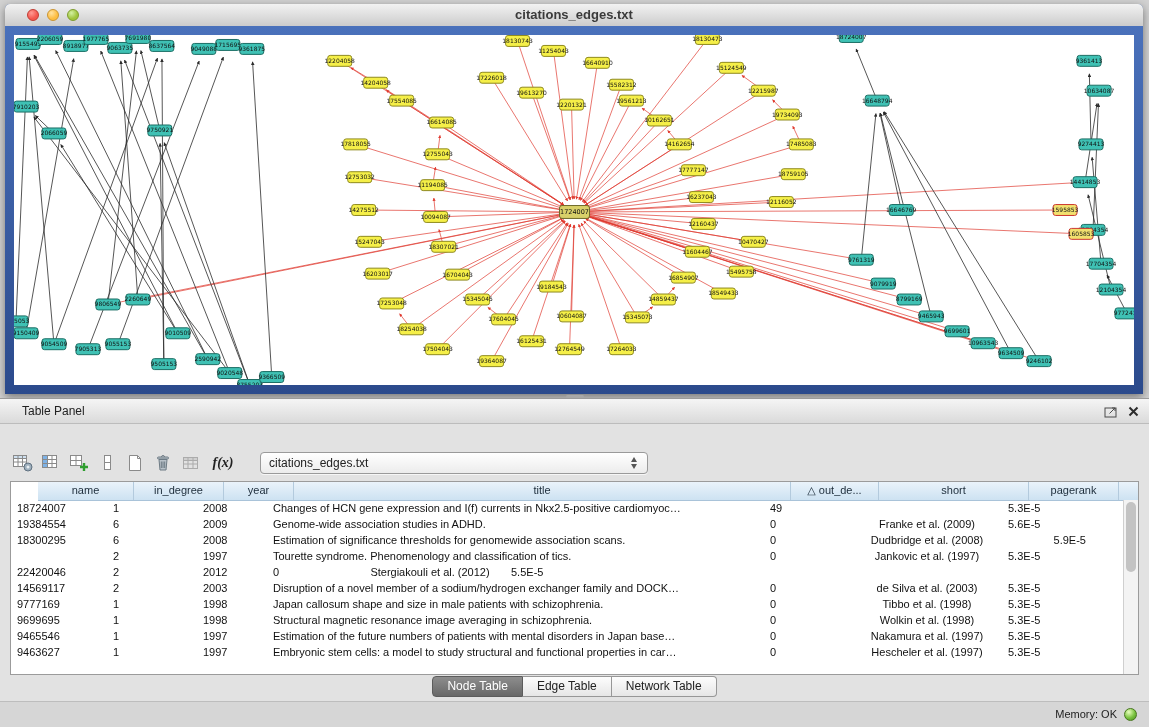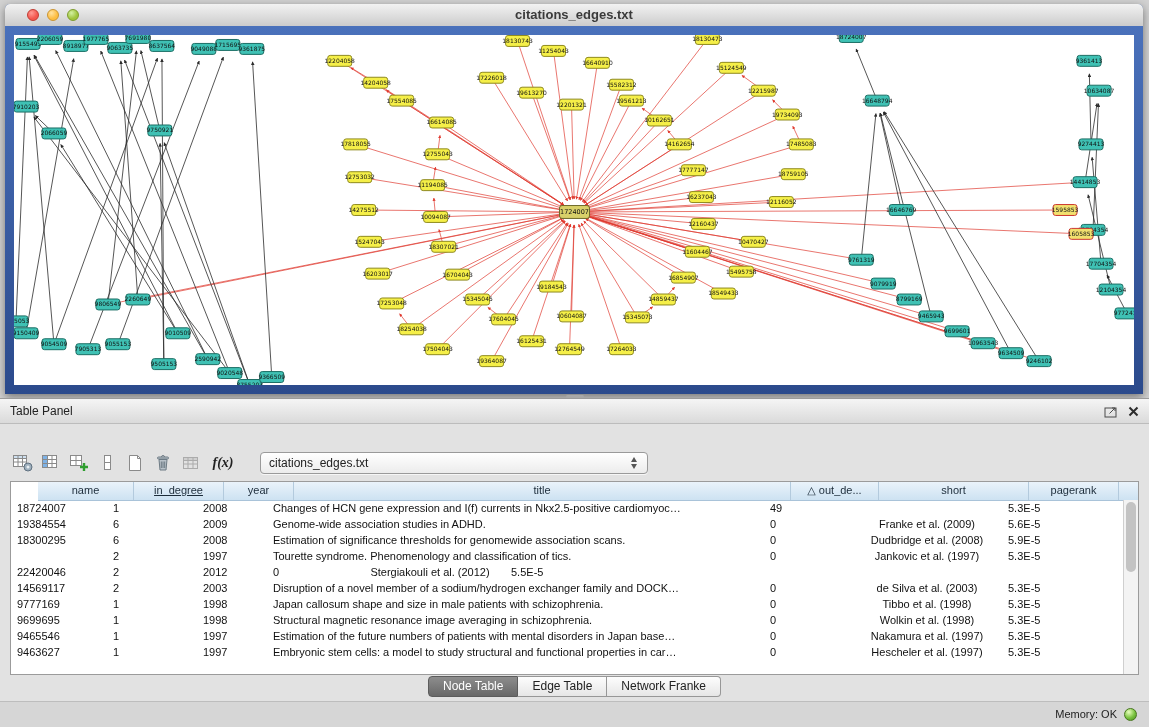--- a/index.html
+++ b/index.html
@@ -20,21 +20,21 @@
     background:linear-gradient(#4a71bb,#2b4a8c);padding:9px;box-sizing:border-box;}
   #graph-svg{display:block;width:100%;height:100%;background:#ffffff;}
 
   
   .splitter{position:absolute;top:394px;left:0;width:100%;height:4px;}
   .splitter .dot{position:absolute;left:50%;top:1px;width:18px;height:3px;margin-left:-9px;border-radius:2px;background:#a8a8a8;}
 
   
   .table-panel{position:absolute;top:398px;left:0;width:1149px;height:329px;background:#e2e2e2;border-top:1px solid #9b9b9b;box-sizing:border-box;}
   .panel-header{height:24px;background:linear-gradient(#f5f5f5,#dadada);border-bottom:1px solid #bcbcbc;position:relative;}
-  .ph-title{font-size:12px;color:#222;line-height:24px;padding-left:10px;}
+  .ph-title{font-size:12px;color:#222;line-height:24px;padding-left:22px;}
   .ph-icons{position:absolute;right:10px;top:0;height:24px;display:flex;align-items:center;gap:10px;}
   .ph-icons .ibtn{cursor:default;display:inline-flex;align-items:center;}
 
   .panel-content{position:absolute;top:46px;left:10px;right:10px;bottom:52px;}
   .toolbar{height:36px;display:flex;align-items:center;gap:2px;}
   .tbtn{background:transparent;border:none;padding:1px;width:26px;height:26px;display:inline-flex;align-items:center;justify-content:center;border-radius:3px;}
   .tbtn.fx{width:34px;font-family:"Liberation Serif",serif;font-style:italic;font-weight:bold;font-size:14px;color:#222;}
   .dropdown{margin-left:18px;width:388px;height:22px;background:linear-gradient(#ffffff,#ececec);
     border:1px solid #9a9a9a;border-radius:4px;display:flex;align-items:center;box-sizing:border-box;
     box-shadow:0 1px 0 rgba(255,255,255,.7);}
@@ -698,21 +698,21 @@
         <span class="stepper">
             <i class="up"></i>
             <i class="dn"></i>
           </span>
       </div>
     </div>
 
     <div class="tablewrap">
       <div class="thead" id="t-head">
           <div class="th" style="width: 96px;">name</div>
-          <div class="th" style="width: 90px; text-decoration: underline;">in_degree</div>
+          <div class="th" style="width: 90px;">in_degree</div>
           <div class="th" style="width: 70px;">year</div>
           <div class="th" style="width: 497px;">title</div>
           <div class="th" style="width: 88px;">△ out_de...</div>
           <div class="th" style="width: 150px;">short</div>
           <div class="th" style="width: 90px;">pagerank</div>
           <div class="th fill"></div>
         </div>
       <div class="tbody" id="t-body">
           <div class="tr">
             <div class="td" style="width: 96px; text-align: left;">18724007</div>
@@ -732,21 +732,21 @@
             <div class="td" style="width: 150px; text-align: center;">Franke et al. (2009)</div>
             <div class="td" style="width: 90px; text-align: left;">5.6E-5</div>
           </div>
           <div class="tr">
             <div class="td" style="width: 96px; text-align: left;">18300295</div>
             <div class="td" style="width: 90px; text-align: left;">6</div>
             <div class="td" style="width: 70px; text-align: left;">2008</div>
             <div class="td" style="width: 497px; text-align: left;">Estimation of significance thresholds for genomewide association scans.</div>
             <div class="td" style="width: 88px; text-align: left;">0</div>
             <div class="td" style="width: 150px; text-align: center;">Dudbridge et al. (2008)</div>
-            <div class="td" style="width: 90px; text-align: left;">5.9E-5</div>
+            <div class="td" style="width: 90px; text-align: right;">5.9E-5</div>
           </div>
           <div class="tr">
             <div class="td" style="width: 96px; text-align: left; margin-top: 12px;">9115460</div>
             <div class="td" style="width: 90px; text-align: left;">2</div>
             <div class="td" style="width: 70px; text-align: left;">1997</div>
             <div class="td" style="width: 497px; text-align: left;">Tourette syndrome. Phenomenology and classification of tics.</div>
             <div class="td" style="width: 88px; text-align: left;">0</div>
             <div class="td" style="width: 150px; text-align: center;">Jankovic et al. (1997)</div>
             <div class="td" style="width: 90px; text-align: left;">5.3E-5</div>
           </div>
@@ -806,20 +806,20 @@
         </div>
       <div class="vscroll">
           <div class="thumb"></div>
         </div>
     </div>
   </div>
 
   <div class="tabsbar" id="tabs">
       <div class="tab sel">Node Table</div>
       <div class="tab">Edge Table</div>
-      <div class="tab">Network Franke</div>
+      <div class="tab">Network Table</div>
     </div>
 </div>
 
 <div class="statusbar">
   <span class="mem-label">Memory: OK</span>
   <span class="memdot"></span>
 </div>
 
 </body></html>

